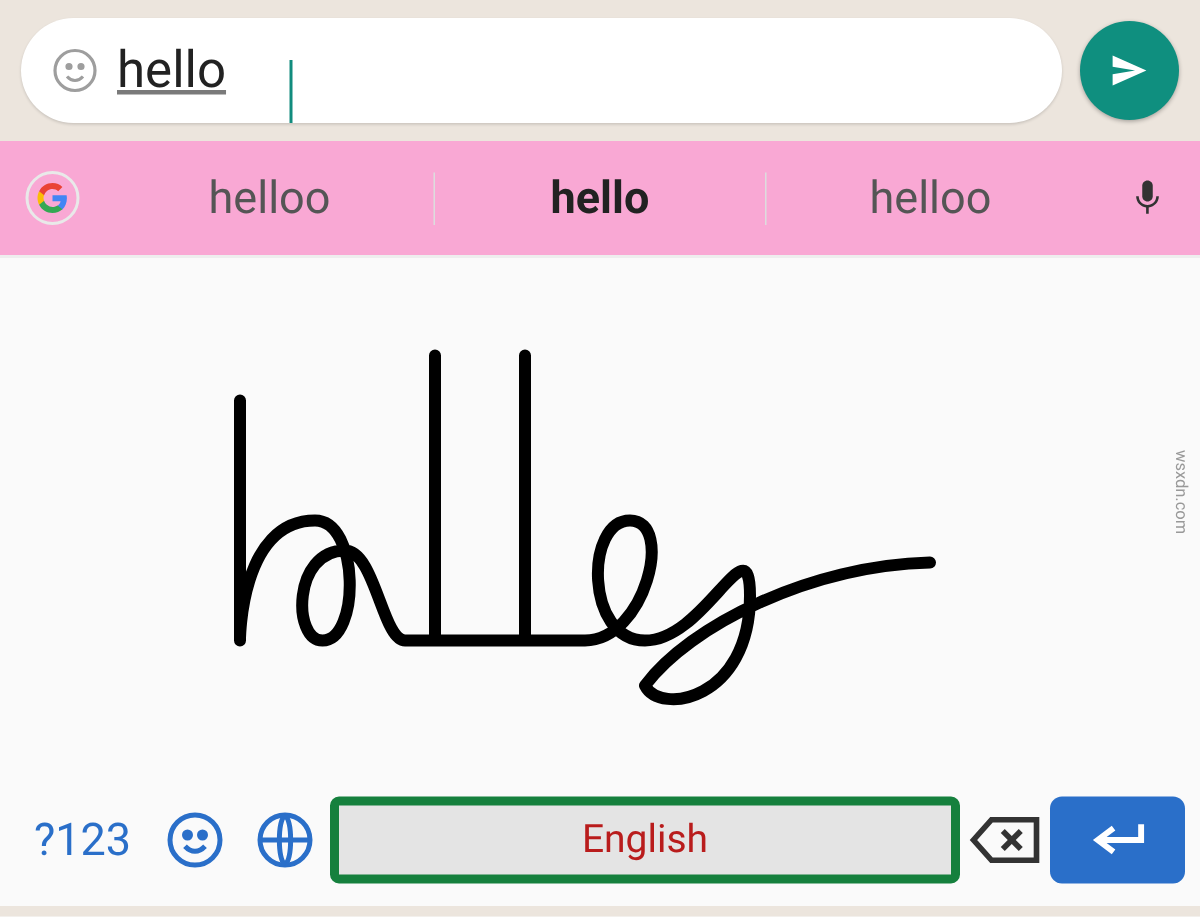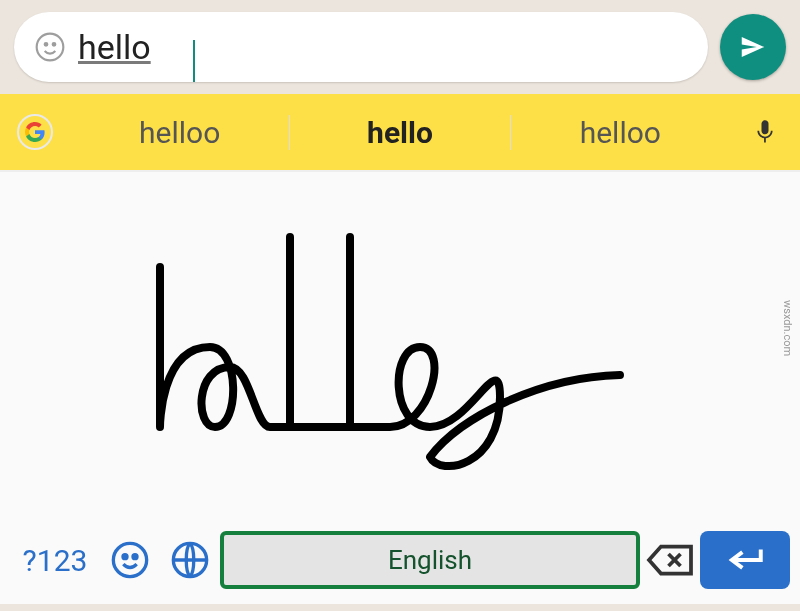--- a/index.html
+++ b/index.html
@@ -12,40 +12,40 @@
     .emoji-btn svg { width: 32px; height: 32px; stroke: #9e9e9e; fill: none; stroke-width: 1.6; }
     .text-input { flex: 1; border: none; outline: none; font-size: 34px; color: #222; padding: 0 10px; text-decoration: underline; text-decoration-color: #7a7a7a; }
     .cursor { position: absolute; width: 2px; height: 42px; background: #128c7e; left: 179px; top: 28px; }
     .send-btn { width: 66px; height: 66px; border-radius: 50%; background: #0f8f7f; display: flex; align-items: center; justify-content: center; box-shadow: 0 1px 3px rgba(0,0,0,0.3); }
     .send-btn svg { width: 30px; height: 30px; fill: #fff; }
 
     
     .kbd { background: #fafafa; }
 
     
-    .sugg-bar { display: flex; align-items: center; height: 78px; background: #fde047; border-bottom: 2px solid #eee; }
+    .sugg-bar { display: flex; align-items: center; height: 78px; background: #f9a8d4; border-bottom: 2px solid #eee; }
     .g-btn { width: 70px; display: flex; align-items: center; justify-content: center; }
     .g-logo { width: 36px; height: 36px; border-radius: 50%; border: 2px solid #e9e9e9; display: flex; align-items: center; justify-content: center; font-weight: bold; font-size: 22px; }
     .suggs { flex: 1; display: flex; }
     .sugg { flex: 1; text-align: center; font-size: 30px; color: #555; padding: 0 8px; }
     .sugg.sel { font-weight: bold; color: #222; }
     .sugg + .sugg { border-left: 1px solid #ddd; }
     .mic-btn { width: 70px; display: flex; align-items: center; justify-content: center; }
     .mic-btn svg { width: 28px; height: 38px; fill: #333; }
 
     
     .hw-canvas { height: 350px; background: #fafafa; display: flex; align-items: center; justify-content: center; position: relative; }
     .hw-canvas svg { width: 560px; height: 260px; }
 
     
     .kbd-row { display: flex; align-items: center; height: 82px; padding: 8px 10px 14px 10px; background: #fafafa; }
     .key-123 { font-size: 30px; color: #2a6fc9; width: 90px; text-align: center; }
     .icon-btn { width: 60px; height: 50px; display: flex; align-items: center; justify-content: center; }
     .emoji2 svg, .globe svg { width: 40px; height: 40px; stroke: #2a6fc9; fill: none; stroke-width: 2; }
-    .space-key { flex: 1; height: 58px; background: #e4e4e4; border-radius: 6px; display: flex; align-items: center; justify-content: center; font-size: 26px; color: #14532d; border: 4px solid #15803d; }
+    .space-key { flex: 1; height: 58px; background: #e4e4e4; border-radius: 6px; display: flex; align-items: center; justify-content: center; font-size: 26px; color: #b91c1c; border: 6px solid #15803d; }
     .bksp svg { width: 48px; height: 40px; stroke: #333; fill: none; stroke-width: 2.5; }
     .enter-key { width: 90px; height: 58px; background: #2a6fc9; border-radius: 8px; display: flex; align-items: center; justify-content: center; }
     .enter-key svg { width: 42px; height: 32px; stroke: #fff; fill: none; stroke-width: 3; }
 
     
     .wm { position: absolute; right: 6px; top: 300px; font-size: 11px; color: #999; writing-mode: vertical-rl; }
   </style>
 </head>
 <body>
 

